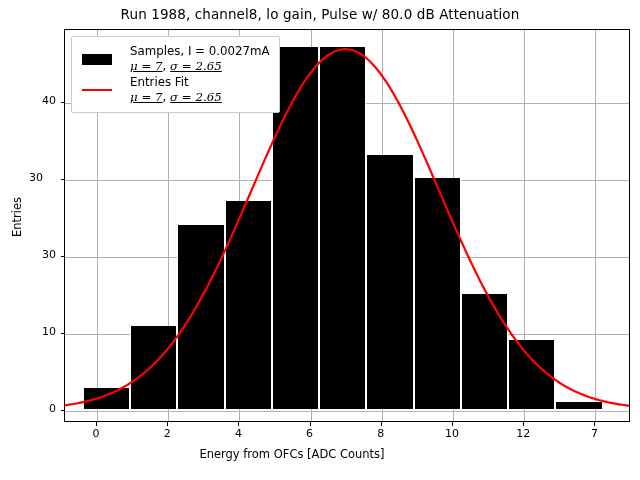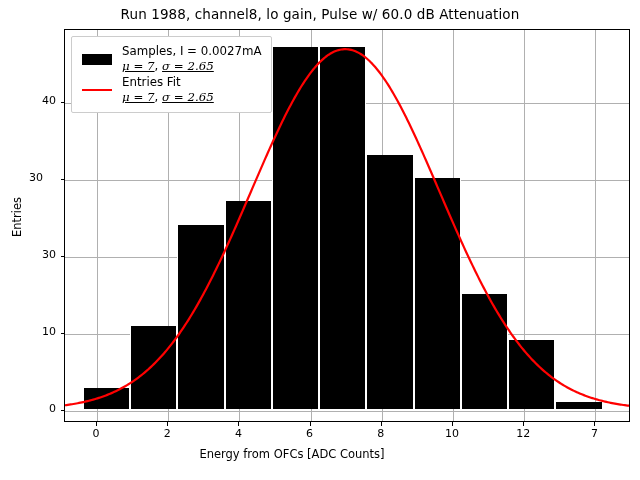--- a/index.html
+++ b/index.html
@@ -58,33 +58,33 @@
     transform:rotate(-90deg);transform-origin:center center;
   }
 
   
   #legend{
     position:absolute;left:71px;top:36px;
     background:#ffffff;border:1px solid #cccccc;border-radius:2px;
     padding:6px 9px 6px 7px;
     box-shadow:none;
   }
-  .legend-row{display:flex;align-items:center;margin:1px 0;}
+  .legend-row{display:flex;align-items:center;margin:1px 0;gap:8px;}
   .legend-key{width:36px;min-width:36px;display:flex;align-items:center;justify-content:center;margin-right:7px;}
   .swatch-patch{width:30px;height:11px;background:#000000;display:block;}
   .swatch-line{width:30px;height:2.1px;background:#ff0000;display:block;}
   .legend-text{font-size:11.8px;color:#000;line-height:1.28;white-space:nowrap;}
   .legend-text i{font-style:italic;font-family:"DejaVu Serif","Liberation Serif",serif;text-decoration:underline;}
 </style>
 </head>
 <body>
 
 <div id="figure">
 
-  <div id="chart-title">Run 1988, channel8, lo gain, Pulse w/ 60.0 dB Attenuation</div>
+  <div id="chart-title">Run 1988, channel8, lo gain, Pulse w/ 80.0 dB Attenuation</div>
 
   <div id="plot-area">
     <div id="plot-inner">
       <div id="grid-layer">
           <div class="gridline v" style="left: 32.0377px;"></div>
           <div class="gridline v" style="left: 103.233px;"></div>
           <div class="gridline v" style="left: 174.428px;"></div>
           <div class="gridline v" style="left: 245.623px;"></div>
           <div class="gridline v" style="left: 316.818px;"></div>
           <div class="gridline v" style="left: 388.013px;"></div>

